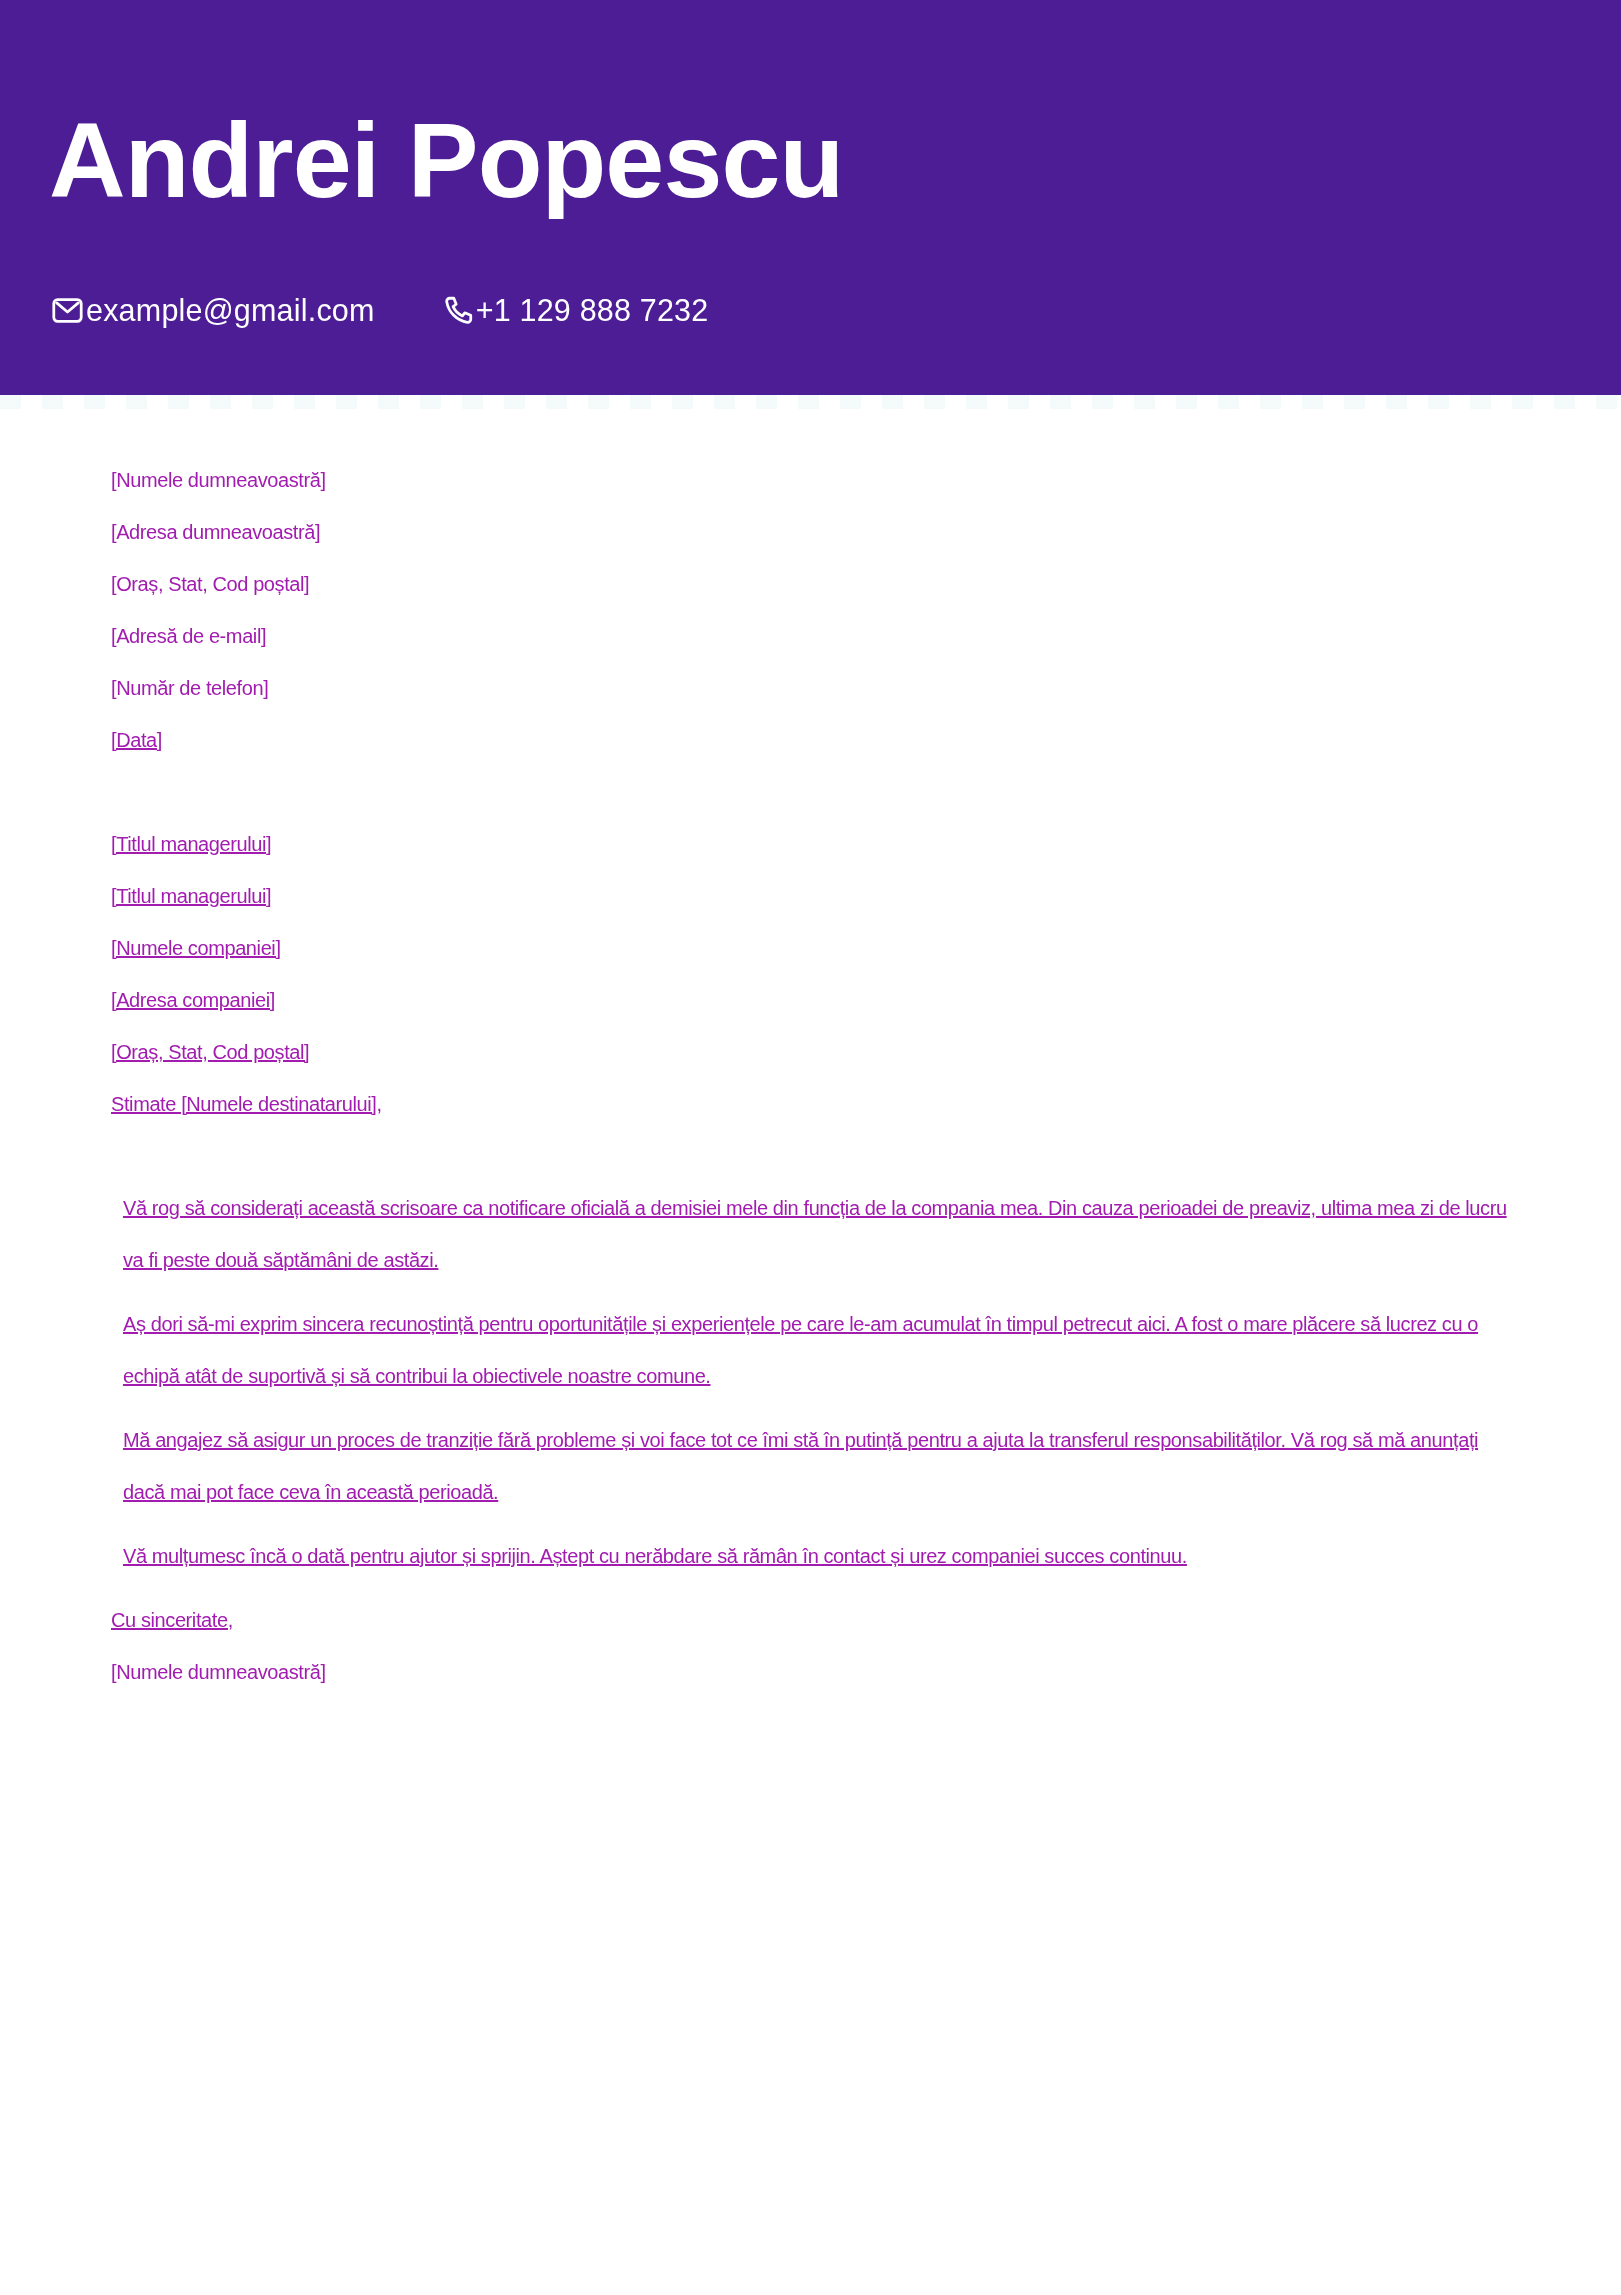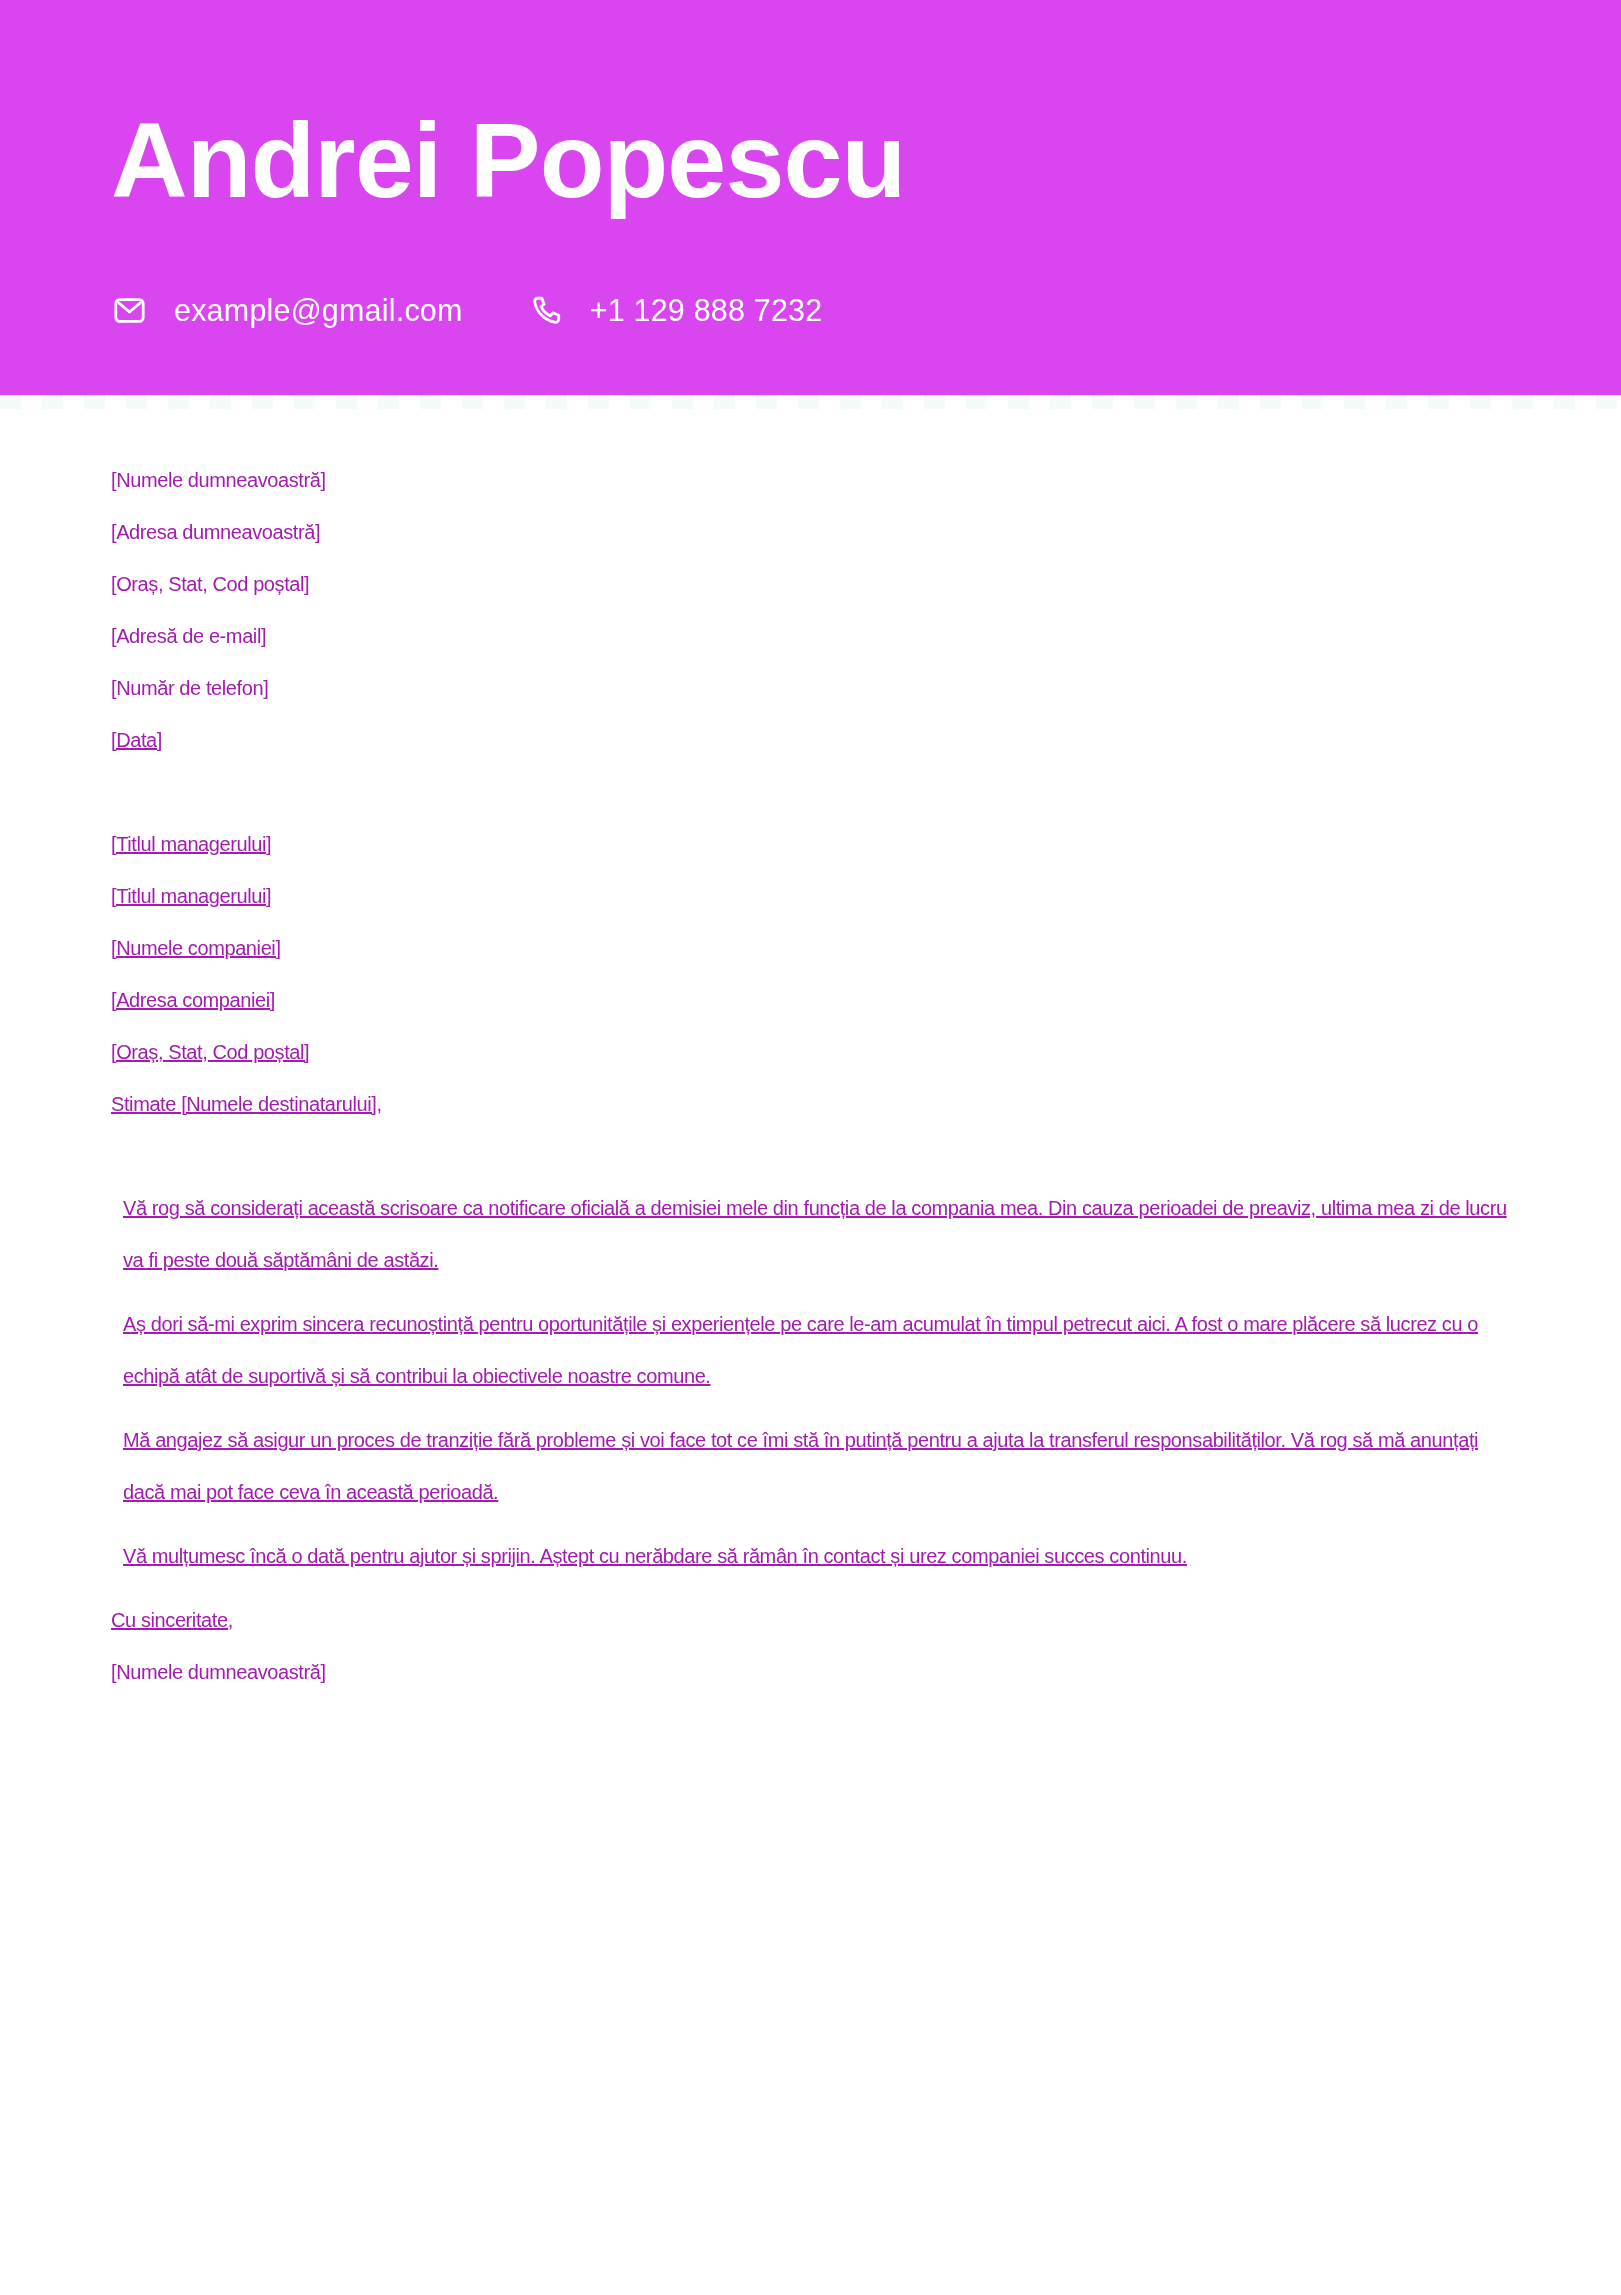--- a/index.html
+++ b/index.html
@@ -9,24 +9,24 @@
     -webkit-font-smoothing: antialiased;
   }
   .page {
     position: relative;
     width: 1622px;
     height: 2295px;
     background: #ffffff;
     overflow: hidden;
   }
   .header {
-    background: #d946ef;
+    background: #4c1d95;
     height: 395px;
     box-sizing: border-box;
-    padding-left: 111px;
+    padding-left: 49px;
   }
   .name {
     margin: 0;
     padding-top: 98px;
     font-size: 106px;
     line-height: 1.18;
     font-weight: 700;
     letter-spacing: -0.9px;
     color: #ffffff;
   }
@@ -36,21 +36,20 @@
     gap: 66px;
     margin-top: 70px;
     color: #ffffff;
     font-size: 30.5px;
     font-weight: 400;
     letter-spacing: 0.2px;
   }
   .contact {
     display: flex;
     align-items: flex-start;
-    gap: 26px;
   }
   .cicon { display: block; }
   .edge-artifact {
     height: 14px;
     background:
       repeating-linear-gradient(90deg,
         rgba(216, 238, 236, 0.45) 0 21px,
         rgba(255, 255, 255, 0) 21px 42px);
     opacity: 0.6;
   }

